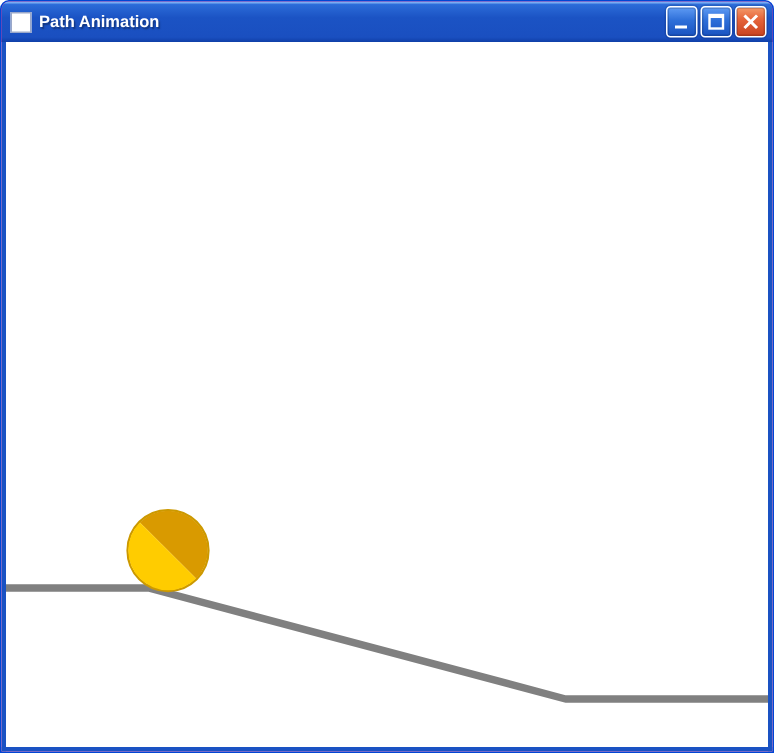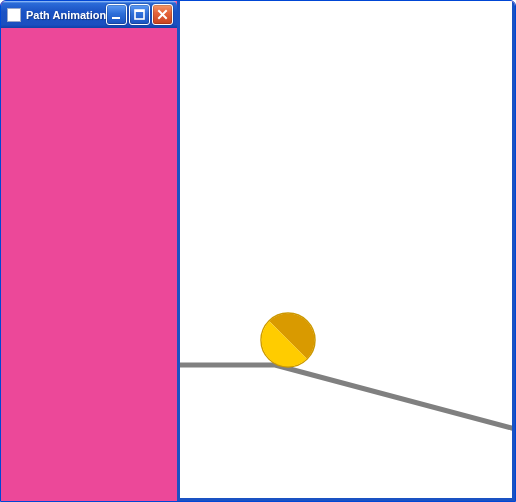--- a/index.html
+++ b/index.html
@@ -12,20 +12,21 @@
       overflow: hidden;
       position: relative;
     }
     .window {
       width: 516px;
       height: 502px;
       border: 1px solid #0046d5;
       border-radius: 6px 6px 0 0;
       overflow: hidden;
       display: flex;
+      flex-direction: column;
       background: #ec4899;
     }
     .titlebar {
       height: 27px;
       background: linear-gradient(to bottom,
         #3f8cf3 0%,
         #2b6bd8 8%,
         #1b53c4 40%,
         #1a4fc0 88%,
         #0f3fa8 100%);

